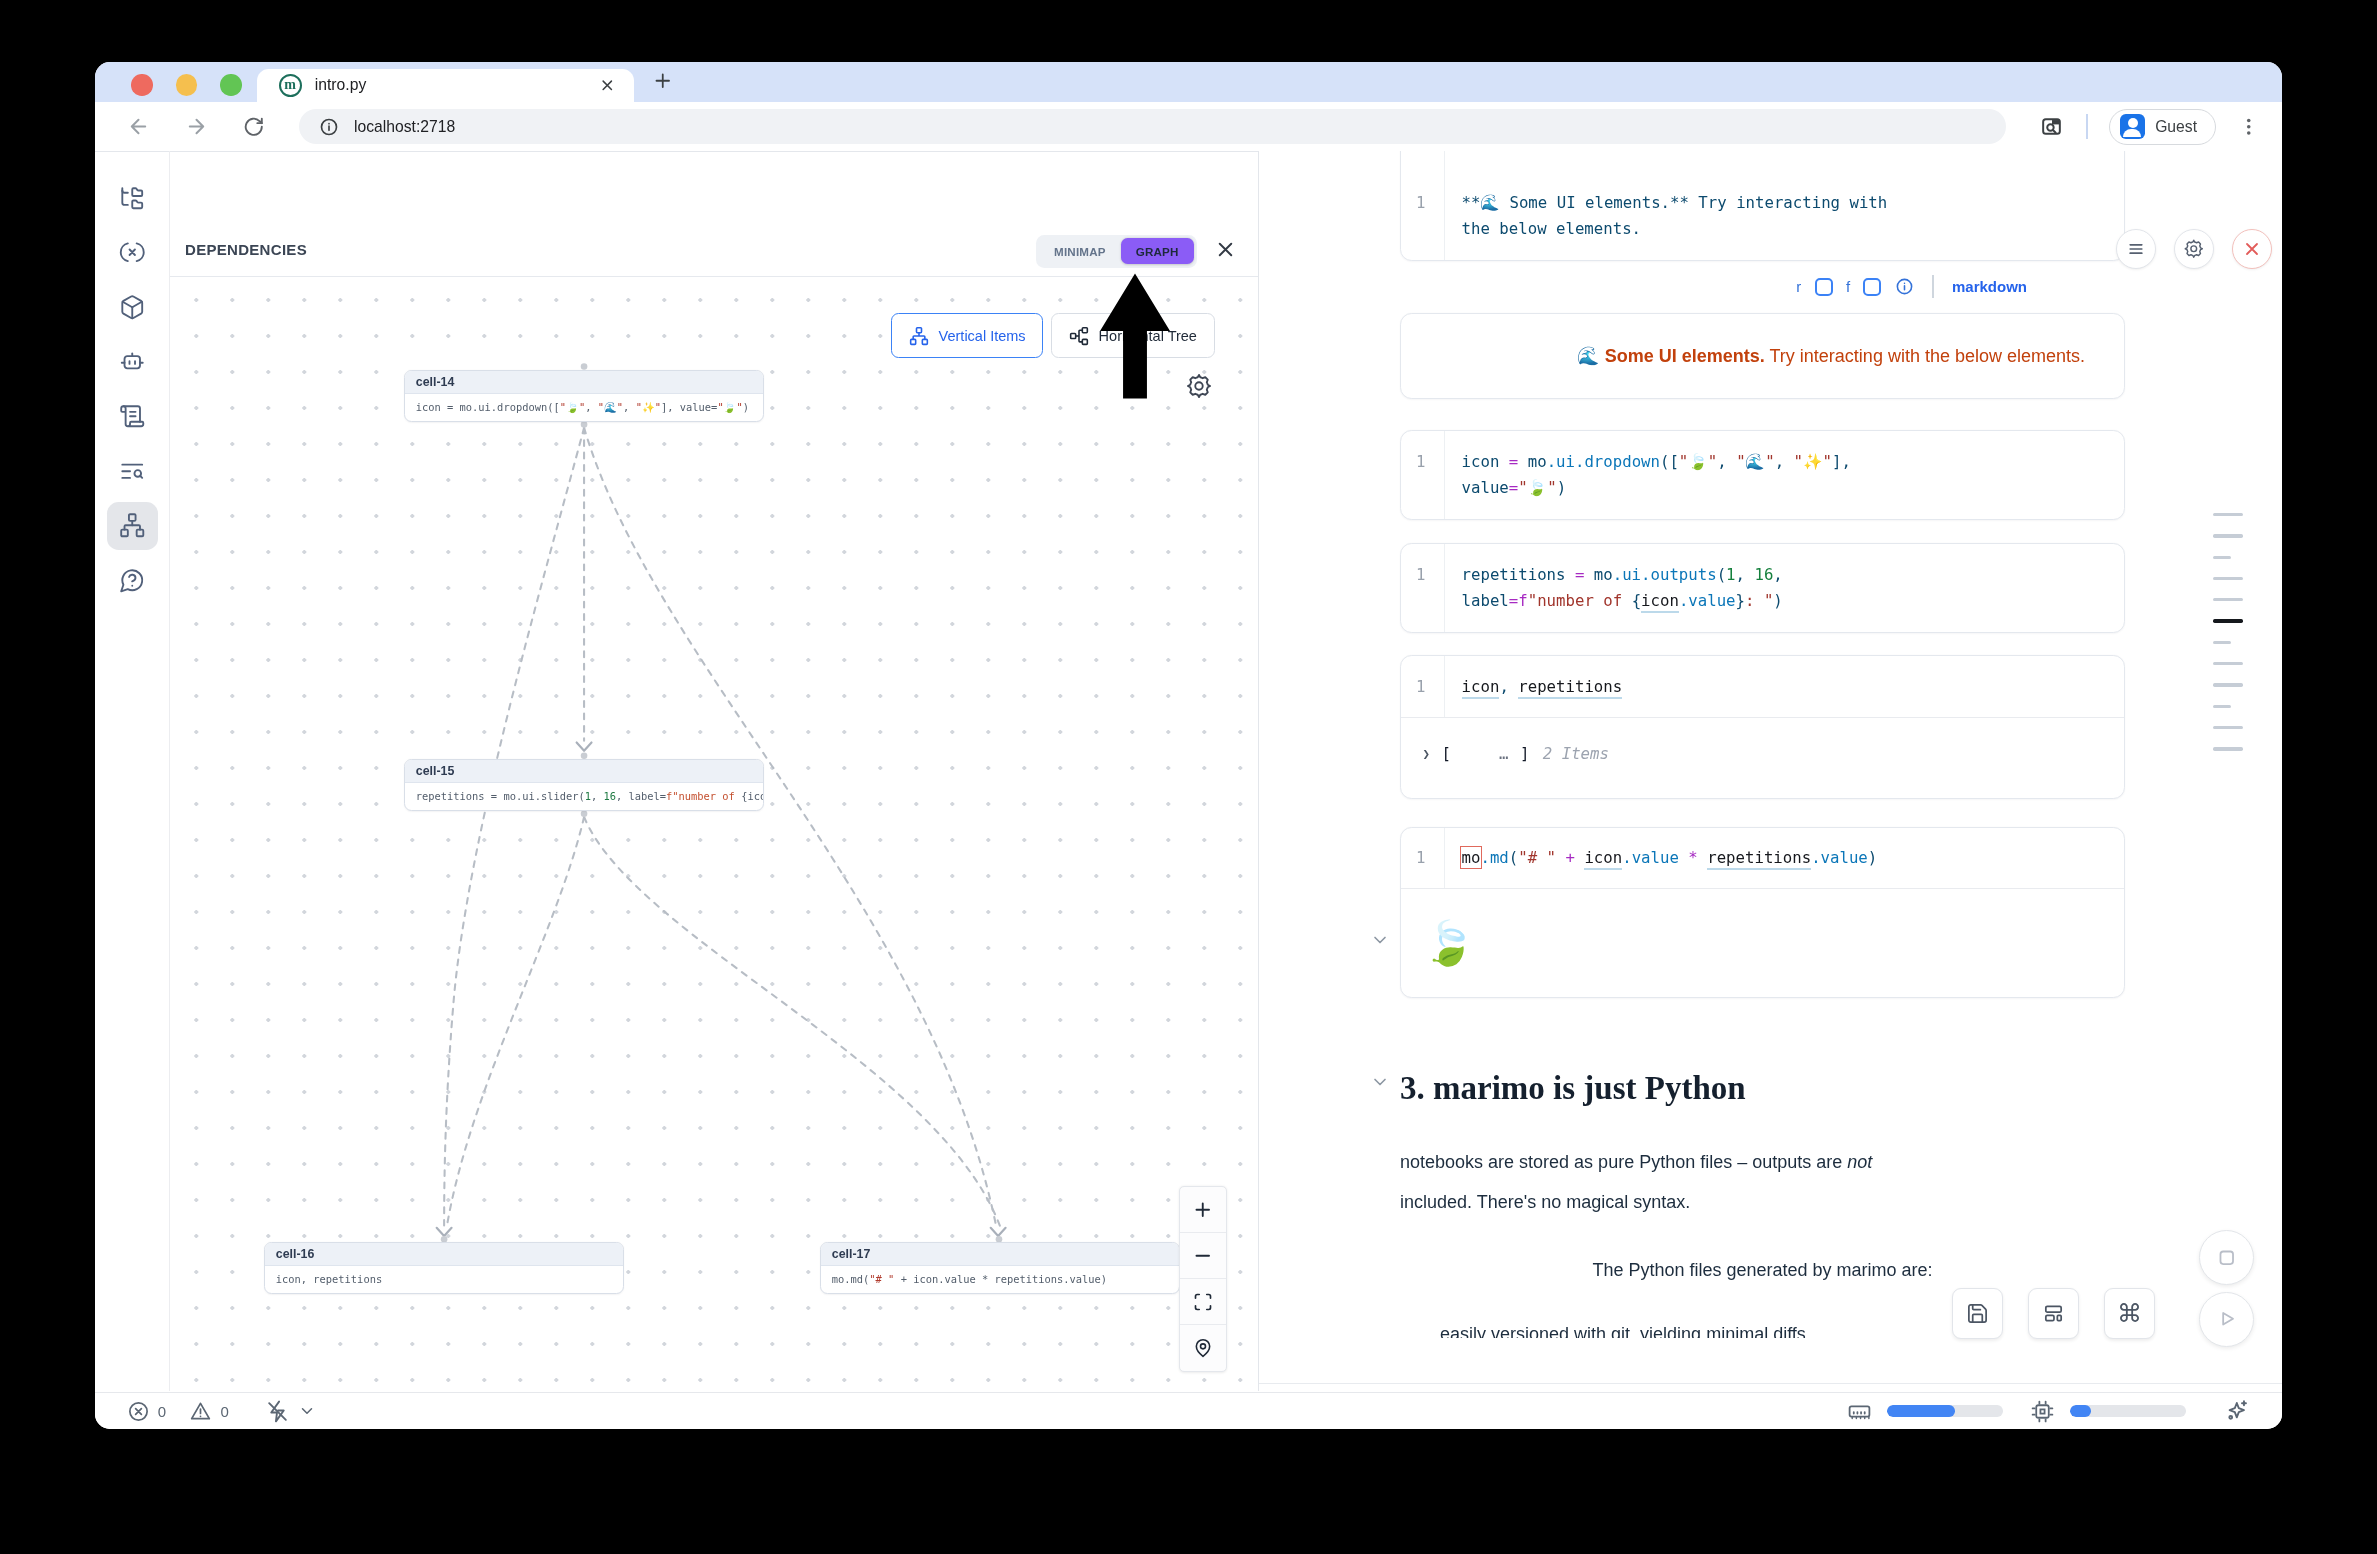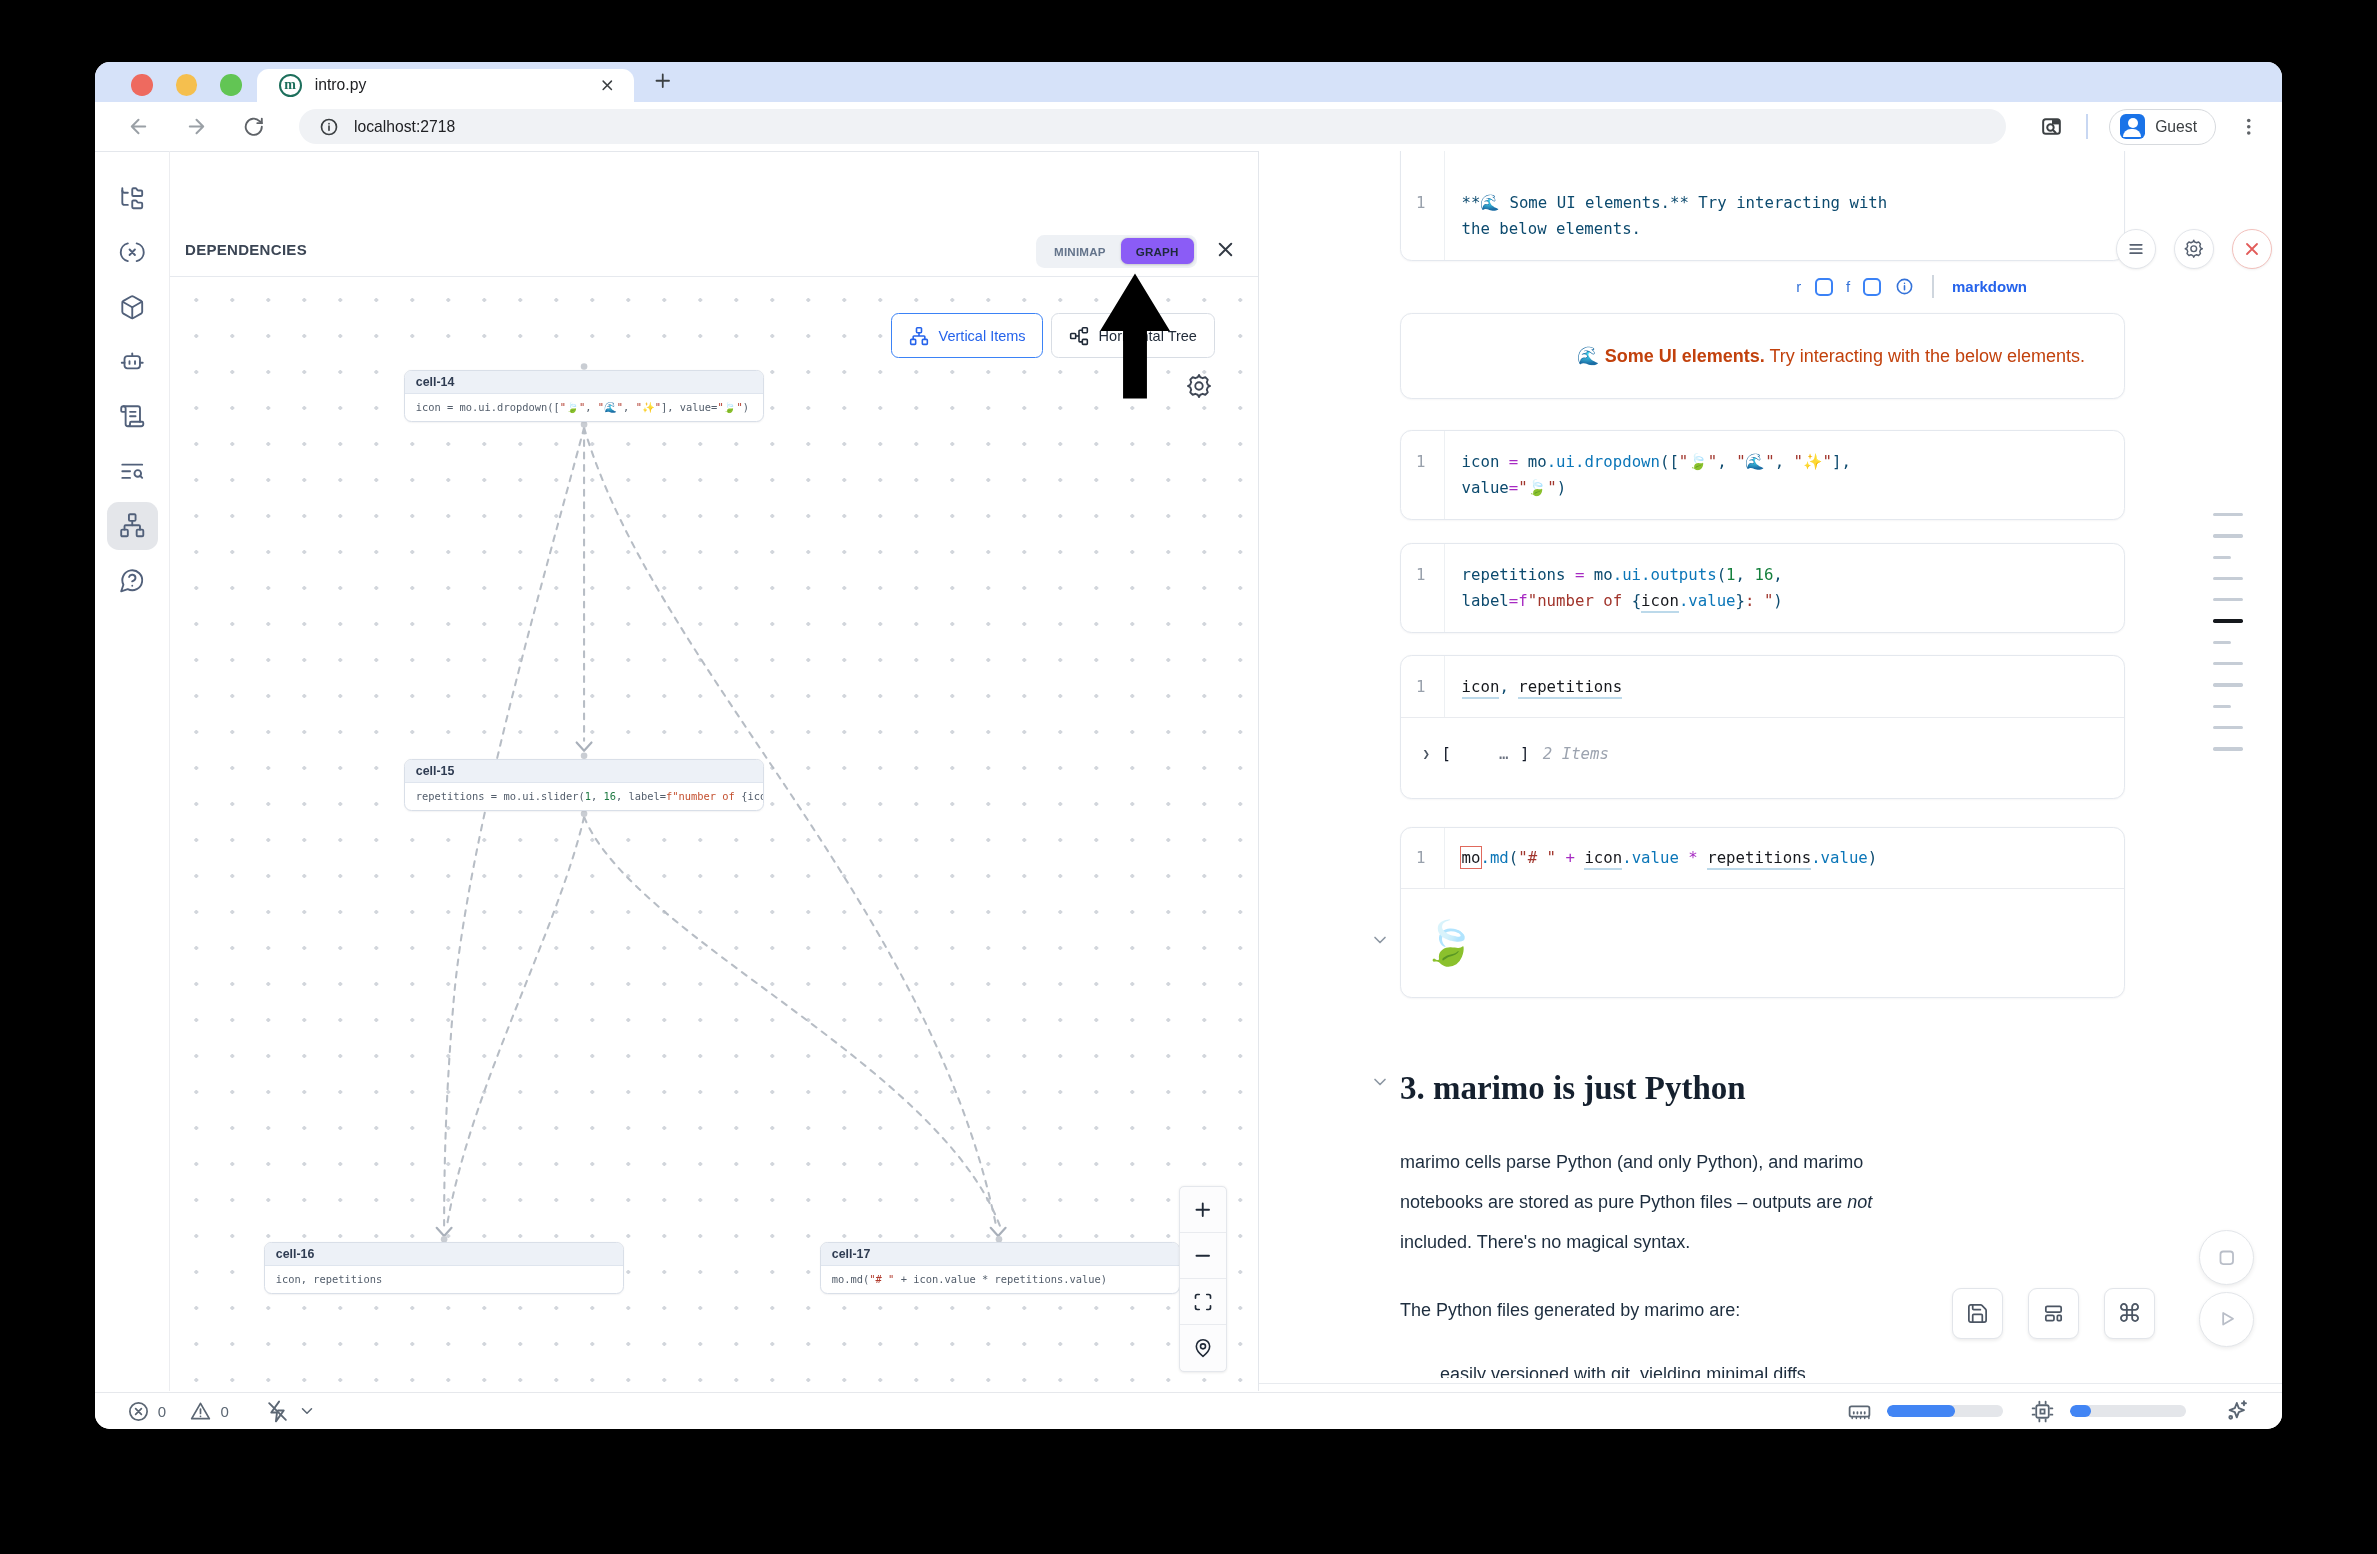--- a/index.html
+++ b/index.html
@@ -76,21 +76,21 @@
   .tg-box { width:18px; height:18px; border:2.1px solid #3b82f6; border-radius:5px; }
   .tg-info { color:#3472d9; }
   .tg-div { width:1.7px; height:23px; background:#cfd6de; margin:0 5px; }
   .tg-lang { color:#2563eb; font-size:15px; font-weight:700; }
   .mdout { height:86px; margin-top:10px; display:flex; align-items:center; padding:0 39px; font-size:18px; color:#c2410c;justify-content:flex-end; }
   .tuple-out { display:flex; align-items:center; font:15.7px/21.5px "DejaVu Sans Mono",monospace; color:#111827; padding:25px 21.5px 33px; }
   .leaf-out { padding:21.5px; font-size:43px; line-height:65px; }
   .chev { position:absolute; left:-30px; color:#8d97a3; }
   .md-heading { font-family:"Liberation Serif",serif; font-size:33px; color:#15202e; margin-top:70px; line-height:41px; }
   .md-para { margin-top:33px; font-size:18px; line-height:40px; color:#1d2d3e; }
-  .md-para2 { margin-top:38px; font-size:18px; color:#1d2d3e; }
+  .md-para2 { margin-top:38px; font-size:18px; color:#1d2d3e;text-align:center; }
   .md-cut { margin-top:43px; padding-left:40px; font-size:18px; color:#1d2d3e; height:14px; overflow:hidden; }
   .nb-bottomline { position:absolute; left:0; top:1232px; width:100%; border-top:0.8px solid #e8ebef; }
   .nb-controls { position:absolute; top:78px; right:10px; display:flex; gap:18px; }
   .circ-btn { width:40px; height:40px; border-radius:50%; background:#fff; border:1.2px solid #e2e5ea; box-shadow:0 0.8px 2.5px rgba(0,0,0,.07); display:flex; align-items:center; justify-content:center; color:#566070; }
   .circ-btn.danger { border-color:#f2c0bc; color:#e25c5a; }
   .minimap { position:absolute; left:954px; top:362px; }
   .mm-line { height:3.3px; border-radius:1.7px; background:#c6cdd6; margin-bottom:18px; }
   .mm-line.dark { background:#15181d; }
   .nb-float { position:absolute; top:1137px; left:693px; display:flex; gap:25px; }
   .sq-btn { width:51px; height:51px; border-radius:9px; background:#fff; border:1.2px solid #e2e5ea; box-shadow:0 1.7px 3.3px rgba(0,0,0,.07); display:flex; align-items:center; justify-content:center; color:#4b5563; }
@@ -439,21 +439,20 @@
         </span>
 
         <h2 class="md-heading">3. marimo is just Python</h2>
         <span class="chev" style="top:921px">
           <svg class="ic" width="20" height="20" viewBox="0 0 24 24" fill="none" stroke="currentColor" stroke-width="2" stroke-linecap="round" stroke-linejoin="round">
               <path d="M6 9l6 6 6-6"></path>
             </svg>
         </span>
 
         <div class="md-para">
-          <div>marimo cells parse Python (and only Python), and marimo</div>
           <div><span><span>notebooks are stored as pure Python files – outputs are </span><em>not</em><span></span></span></div>
           <div>included. There's no magical syntax.</div>
         </div>
         <div class="md-para2">The Python files generated by marimo are:</div>
         <div class="md-cut">easily versioned with git, yielding minimal diffs</div>
       </div>
 
       <div class="nb-bottomline"></div>
 
       <div class="nb-controls">

